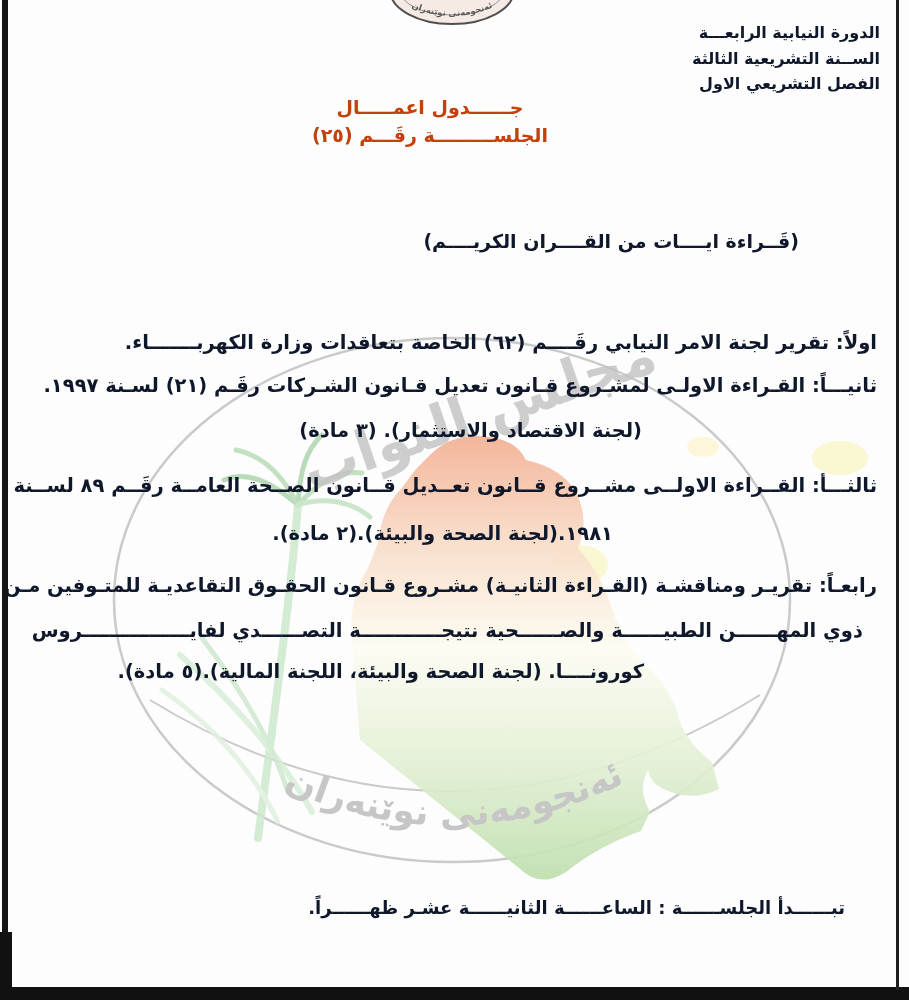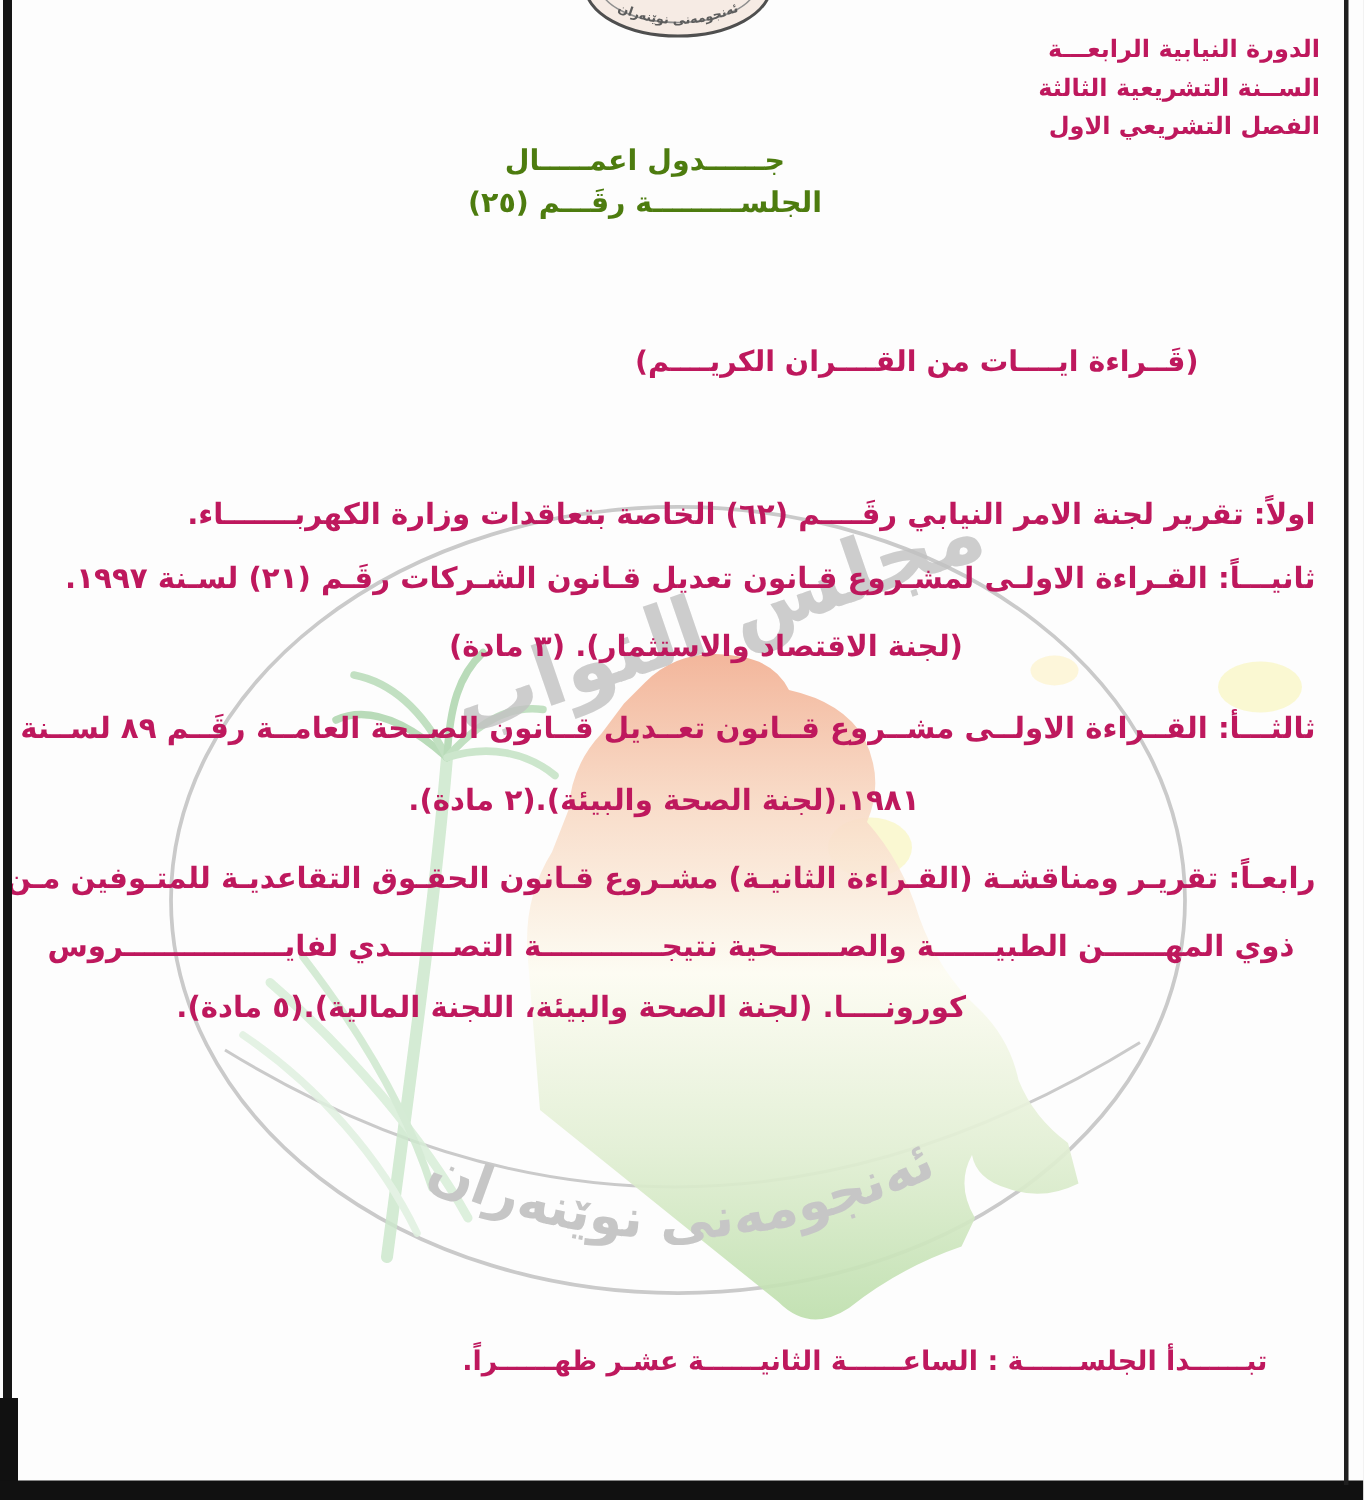--- a/index.html
+++ b/index.html
@@ -10,26 +10,26 @@
     overflow:hidden;
     font-family:"DejaVu Sans", sans-serif;
     color:#1a1a1a;
   }
   .wm{position:absolute;left:0;top:0;z-index:0;pointer-events:none;}
   .t{
     position:absolute;
     direction:rtl;
     white-space:nowrap;
     font-weight:bold;
-    color:#be185d;
+    color:#0f172a;
     z-index:2;
   }
   .hr-line{font-size:16px;line-height:25px;}
   .title-wrap{position:absolute;left:260px;top:93px;width:340px;text-align:center;z-index:2;}
-  .title-line{direction:rtl;white-space:nowrap;font-weight:bold;font-size:19px;line-height:28px;color:#4d7c0f;}
+  .title-line{direction:rtl;white-space:nowrap;font-weight:bold;font-size:19px;line-height:28px;color:#c2410c;}
   .body-line{font-size:19.5px;}
   .quran{font-size:19px;}
   .footer-line{font-size:18px;}
   
   .b-left{position:absolute;left:2px;top:0;width:6px;height:1000px;background:#151515;z-index:3;}
   .b-left-thick{position:absolute;left:0;top:932px;width:12px;height:68px;background:#111;z-index:3;}
   .b-bottom{position:absolute;left:0;top:987px;width:909px;height:13px;background:#111;z-index:3;}
   .b-right{position:absolute;left:896px;top:0;width:3px;height:990px;background:#1f1f1f;z-index:3;}
 </style>
 </head>

